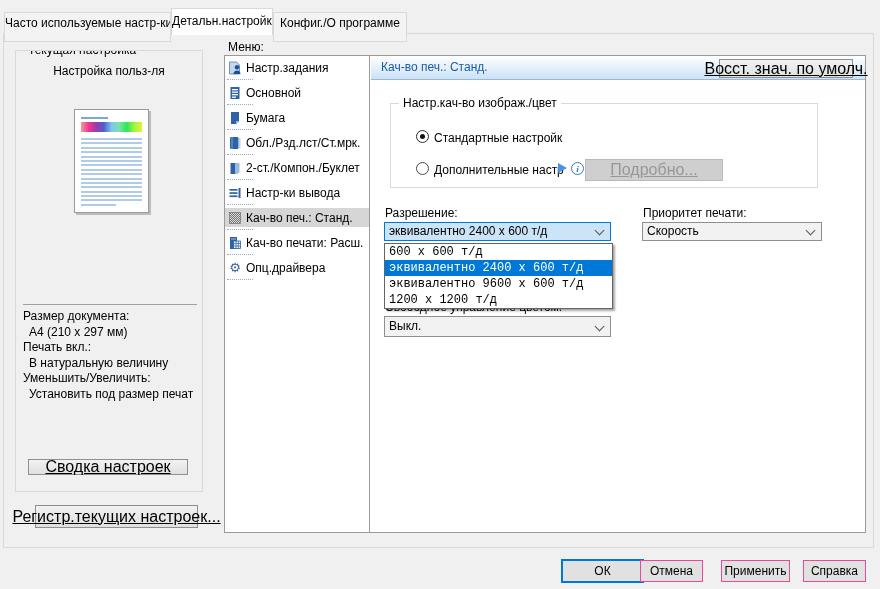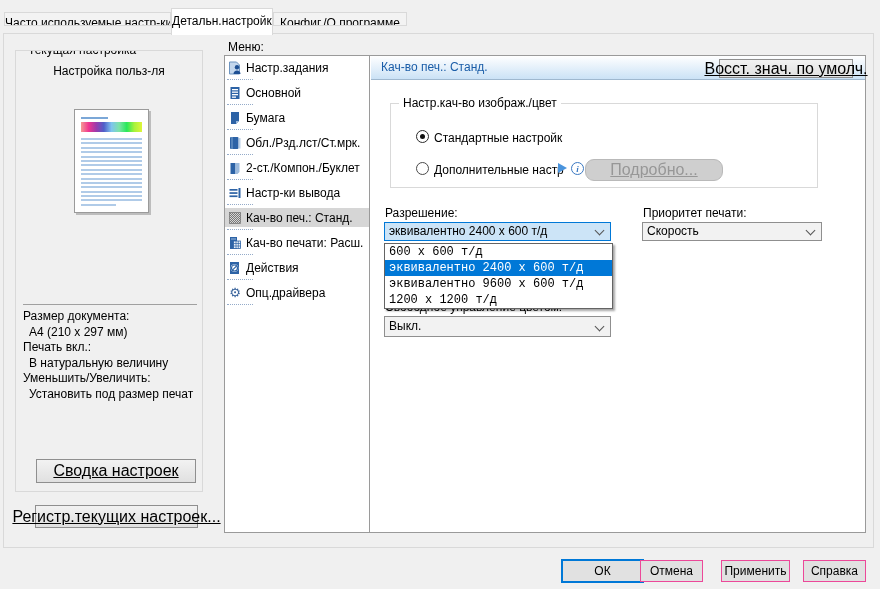--- a/index.html
+++ b/index.html
@@ -1,18 +1,18 @@
 <!DOCTYPE html>
 <html><head>
 <meta charset="utf-8">
 <style>
   html,body{margin:0;padding:0;}
   body{width:880px;height:589px;position:relative;font-family:"Liberation Sans",sans-serif;font-size:12px;color:#000;background:#f0f0f0;overflow:hidden;}
   
-  .tab{position:absolute;top:12px;height:14px;background:#f3f3f3;border:1px solid #d9d9d9;box-sizing:border-box;text-align:center;line-height:20px;z-index:1;white-space:nowrap;overflow:hidden;}
+  .tab{position:absolute;top:12px;height:30px;background:#f3f3f3;border:1px solid #d9d9d9;box-sizing:border-box;text-align:center;line-height:20px;z-index:1;white-space:nowrap;overflow:hidden;}
   .tab.active{top:8px;height:27px;background:#fff;border-bottom:none;z-index:3;line-height:24px;}
   .tabpanel{position:absolute;left:3px;top:33px;width:871px;height:515px;background:#f0f0f0;border:1px solid #d9d9d9;box-sizing:border-box;z-index:0;}
   
   .groupbox{position:absolute;border:1px solid #d9d9d9;box-sizing:border-box;}
   .gb-label{position:absolute;top:-8px;left:8px;padding:0 4px;background:#f0f0f0;white-space:nowrap;}
   .gb-label.onwhite{background:#fff;}
   
   .sidebar-group{left:15px;top:50px;width:188px;height:442px;overflow:hidden;}
   .setting-name{position:absolute;left:0;top:13px;width:100%;text-align:center;}
   .preview{position:absolute;left:58px;top:58px;width:75px;height:104px;background:#fff;border:1px solid #9a9a9a;box-shadow:2px 2px 0 #bdbdbd;box-sizing:border-box;}
@@ -102,21 +102,21 @@
 
     <div class="doc-info">
       <div>Размер документа:</div>
       <div class="ind">A4 (210 x 297 мм)</div>
       <div>Печать вкл.:</div>
       <div class="ind">В натуральную величину</div>
       <div>Уменьшить/Увеличить:</div>
       <div class="ind">Установить под размер печат</div>
     </div>
 
-    <div class="btn" style="left:20px;top:408px;width:160px;height:24px;">Сводка настроек</div>
+    <div class="btn" style="left:12px;top:408px;width:160px;height:16px;">Сводка настроек</div>
   </div>
 
   <div class="btn" style="left:35px;top:505px;width:163px;height:23px;">Регистр.текущих настроек...</div>
 
   <div class="menu-label">Меню:</div>
 
   <div class="menu-list">
     <div class="menu-item">
       <div class="mrow">
           <span class="micon">
@@ -214,33 +214,20 @@
               <rect x="3" y="2.5" width="5" height="1" fill="#9dbbdd"></rect>
               <rect x="5.5" y="5" width="7" height="7.5" fill="#eaf1f9" stroke="#2d63a6" stroke-width="0.8"></rect>
               <path d="M5.5 7.5h7M5.5 10h7M8 5v7.5M10.3 5v7.5" stroke="#2d63a6" stroke-width="0.7" fill="none"></path>
             </svg>
           </span>
           <span>Кач-во печати: Расш.</span>
         </div>
     </div>
     <div class="menu-item">
       <div class="mrow">
-          <span class="micon">
-            <svg viewBox="0 0 14 14">
-              <rect x="2" y="1" width="9" height="12" fill="#2d63a6"></rect>
-              <circle cx="6.5" cy="7" r="3.8" fill="#fff"></circle>
-              <circle cx="6.5" cy="7" r="3" fill="none" stroke="#2d63a6" stroke-width="1.2"></circle>
-              <line x1="4.4" y1="9.2" x2="8.7" y2="4.9" stroke="#2d63a6" stroke-width="1.2"></line>
-            </svg>
-          </span>
-          <span>Действия</span>
-        </div>
-    </div>
-    <div class="menu-item">
-      <div class="mrow">
           <span class="micon gear">⚙</span>
           <span>Опц.драйвера</span>
         </div>
     </div>
   </div>
 
   <div class="content-bg"></div>
 
   <div class="chead">
     <span class="chead-title">Кач-во печ.: Станд.</span>
@@ -249,21 +236,21 @@
 
   <div class="groupbox quality-group">
     <span class="gb-label onwhite">Настр.кач-во изображ./цвет</span>
   </div>
   <span class="radio checked" style="left:416px;top:130px;z-index:3;"></span>
   <span class="rlabel" style="left:434px;top:131px;z-index:3;">Стандартные настройк</span>
   <span class="radio" style="left:416px;top:162px;z-index:3;"></span>
   <span class="rlabel" style="left:434px;top:163px;z-index:3;">Дополнительные настр</span>
   <span class="play-ic" style="left:558px;top:163px;z-index:3;"></span>
   <span class="info-ic" style="left:571px;top:162px;z-index:3;">i</span>
-  <div class="btn disabled" style="left:585px;top:159px;width:138px;height:22px;z-index:3;border-radius:9px;">Подробно...</div>
+  <div class="btn disabled" style="left:585px;top:159px;width:138px;height:22px;z-index:3;">Подробно...</div>
 
   <span class="field-label" style="left:385px;top:206px;">Разрешение:</span>
   <div class="combo open" style="left:384px;top:222px;width:227px;">
     <span>эквивалентно 2400 x 600 т/д</span>
     <span class="chev"></span>
   </div>
 
   <div class="popup">
     <div class="opt">600 x 600 т/д</div>
     <div class="opt sel">эквивалентно 2400 x 600 т/д</div>

